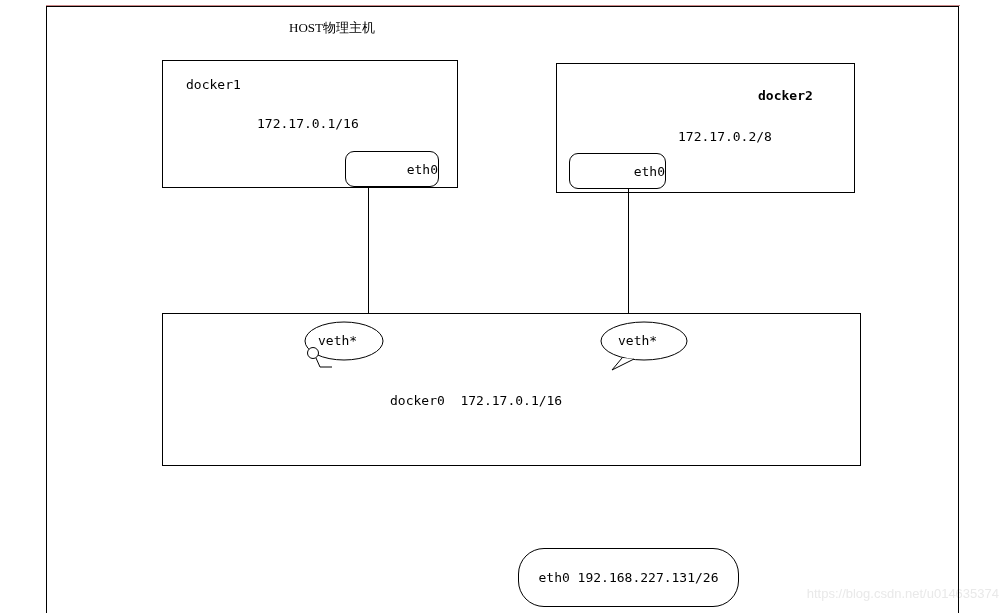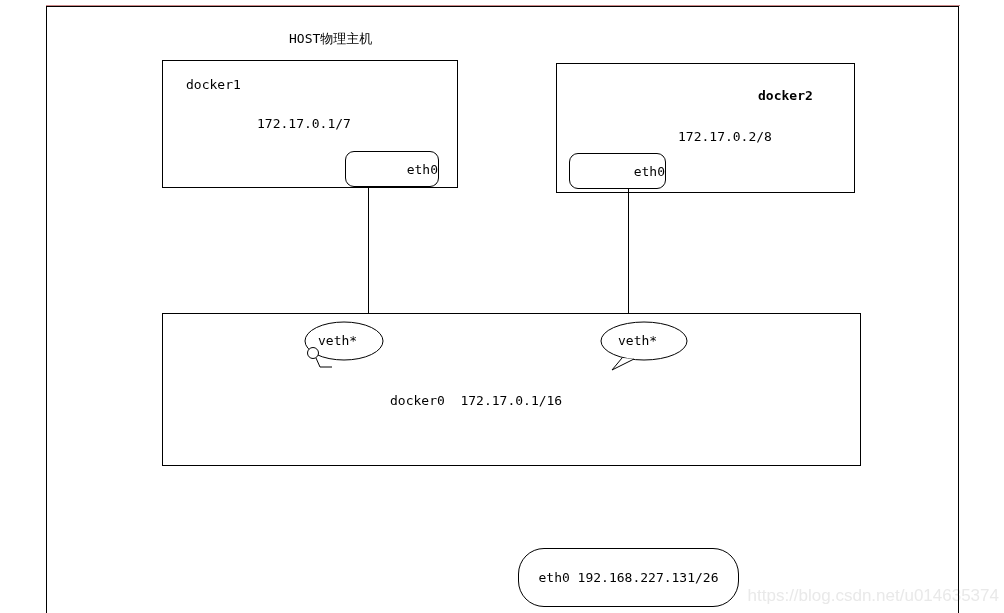--- a/index.html
+++ b/index.html
@@ -52,43 +52,43 @@
     position: absolute;
     left: 46px; top: 5px;
     width: 914px; height: 1px;
     background: #cc8888;
     z-index: 2;
   }
   #watermark {
     position: absolute;
     right: 5px; top: 586px;
     font-family: "Liberation Sans", sans-serif;
-    font-size: 17px;
+    font-size: 13px;
     color: #e9e9e9;
     z-index: 1;
     white-space: nowrap;
   }
   .content { z-index: 3; }
   svg { display: block; }
 </style>
 </head>
 <body>
 
 <div id="canvas">
 
   <div id="watermark">https://blog.csdn.net/u014635374</div>
 
   <div id="frame-accent"></div>
   <div id="frame"></div>
 
-  <div class="lbl content" style="left:289px; top:30px;">HOST物理主机</div>
+  <div class="lbl content" style="left:289px; top:19px;font-family:Liberation Serif, serif;">HOST物理主机</div>
 
   <div class="box content" style="left:162px; top:60px; width:296px; height:128px;"></div>
   <div class="lbl content" style="left:186px; top:77px;">docker1</div>
-  <div class="lbl content" style="left:257px; top:116px;">172.17.0.1/7</div>
+  <div class="lbl content" style="left:257px; top:116px;">172.17.0.1/16</div>
   <div class="box rounded content" style="left:345px; top:151px; width:94px; height:36px;">
     <span>eth0</span>
   </div>
 
   <div class="box content" style="left:556px; top:63px; width:299px; height:130px;"></div>
   <div class="lbl content" style="left:758px; top:88px;font-weight:bold;">docker2</div>
   <div class="lbl content" style="left:678px; top:129px;">172.17.0.2/8</div>
   <div class="box rounded content" style="left:569px; top:153px; width:97px; height:36px;">
     <span>eth0</span>
   </div>

